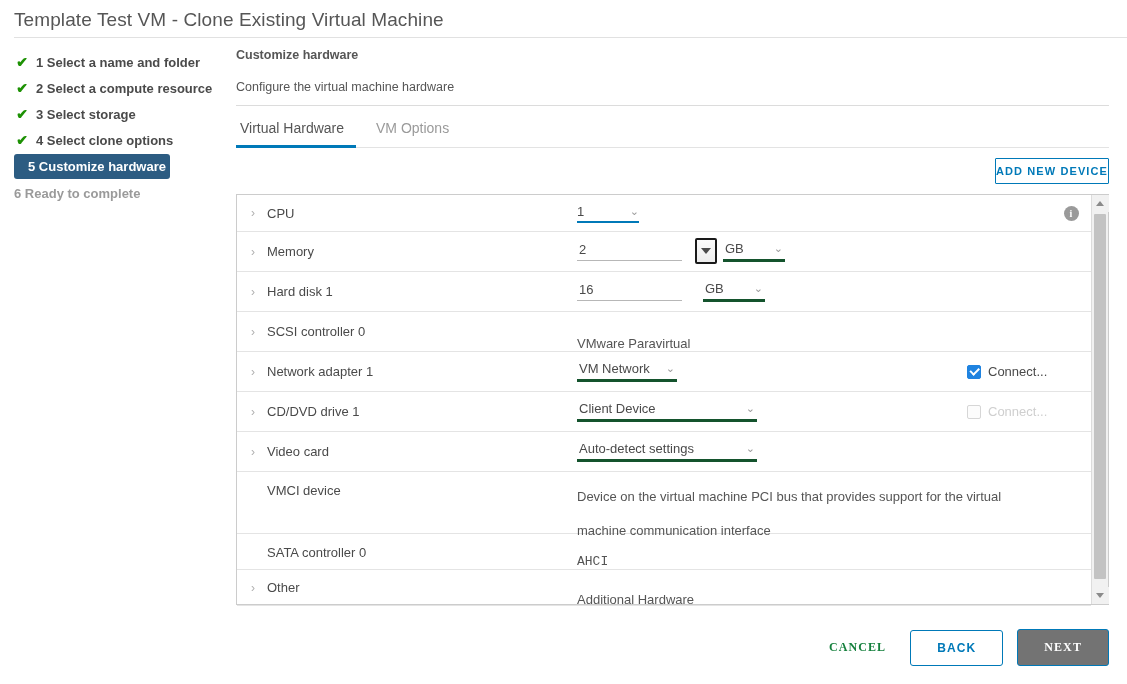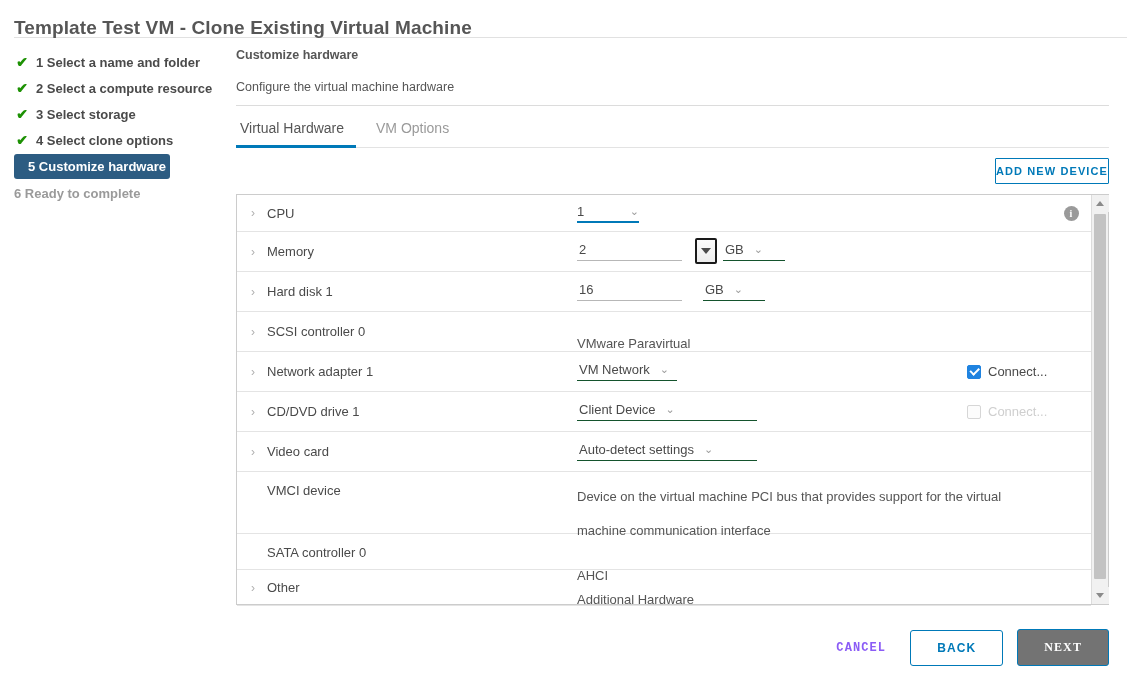--- a/index.html
+++ b/index.html
@@ -11,23 +11,23 @@
     background: #ffffff;
     font-family: "Liberation Sans", sans-serif;
     color: #333333;
     overflow: hidden;
     position: relative;
   }
 
   
   .wizard-title {
     font-size: 19px;
-    font-weight: 700;
+    font-weight: 400;
     color: #565656;
-    padding: 17px 0 0 14px;
+    padding: 9px 0 0 14px;
     letter-spacing: 0.1px;
     height: 37px;
   }
   .title-rule {
     height: 1px;
     background: #e1e1e1;
     margin: 0 0 0 14px;
     width: 1113px;
   }
 
@@ -164,21 +164,21 @@
     flex: 1;
     display: flex;
     align-items: center;
     height: 100%;
     font-size: 13px;
     color: #4a4a4a;
     min-width: 0;
     position: relative;
   }
   .hw-row.r-vmci .hw-value { align-items: flex-start; padding-top: 8px; }
-  .hw-row.r-sata .hw-value { align-items: flex-start; padding-top: 11px; }
+  .hw-row.r-sata .hw-value { align-items: flex-end; padding-top: 11px; font-family: Liberation Mono, monospace; }
 
   .plain-text { color: #555; font-size: 13px; margin-top: 23px; }
   .desc-text {
     color: #555;
     font-size: 13px;
     line-height: 34px;
     max-width: 470px;
   }
 
   
@@ -191,21 +191,22 @@
     font-family: "Liberation Sans", sans-serif;
     padding: 0 0 3px 2px;
     background: transparent;
     outline: none;
   }
 
   
   .sel {
     display: inline-flex;
     align-items: center;
-    border-bottom: 1px solid #14532d;
+    justify-content: space-between;
+    border-bottom: 3px solid #14532d;
     font-size: 13px;
     color: #4a4a4a;
     padding: 0 2px 3px 2px;
     cursor: pointer;
     background: transparent;
     white-space: nowrap;
   }
   .sel .chev { color: #9b9b9b; font-size: 11px; margin-left: 10px; }
   .sel.w-unit { width: 62px; }
   .sel.w-net  { width: 100px; }
@@ -337,26 +338,26 @@
   .footer {
     position: absolute;
     right: 18px;
     bottom: 18px;
     display: flex;
     align-items: center;
     gap: 14px;
   }
   .btn-link {
     background: none; border: none;
-    color: #8b5cf6;
+    color: #15803d;
     font-size: 12px; font-weight: bold;
     letter-spacing: 1.1px;
     cursor: pointer;
     padding: 8px 10px;
-    font-family: Liberation Mono, monospace;
+    font-family: Liberation Serif, serif;
   }
   .btn-sec {
     border: 1px solid #0079b8;
     background: #fff;
     color: #0079b8;
     border-radius: 3px;
     font-size: 12px; font-weight: bold;
     letter-spacing: 1.1px;
     padding: 10px 26px;
     cursor: pointer;

